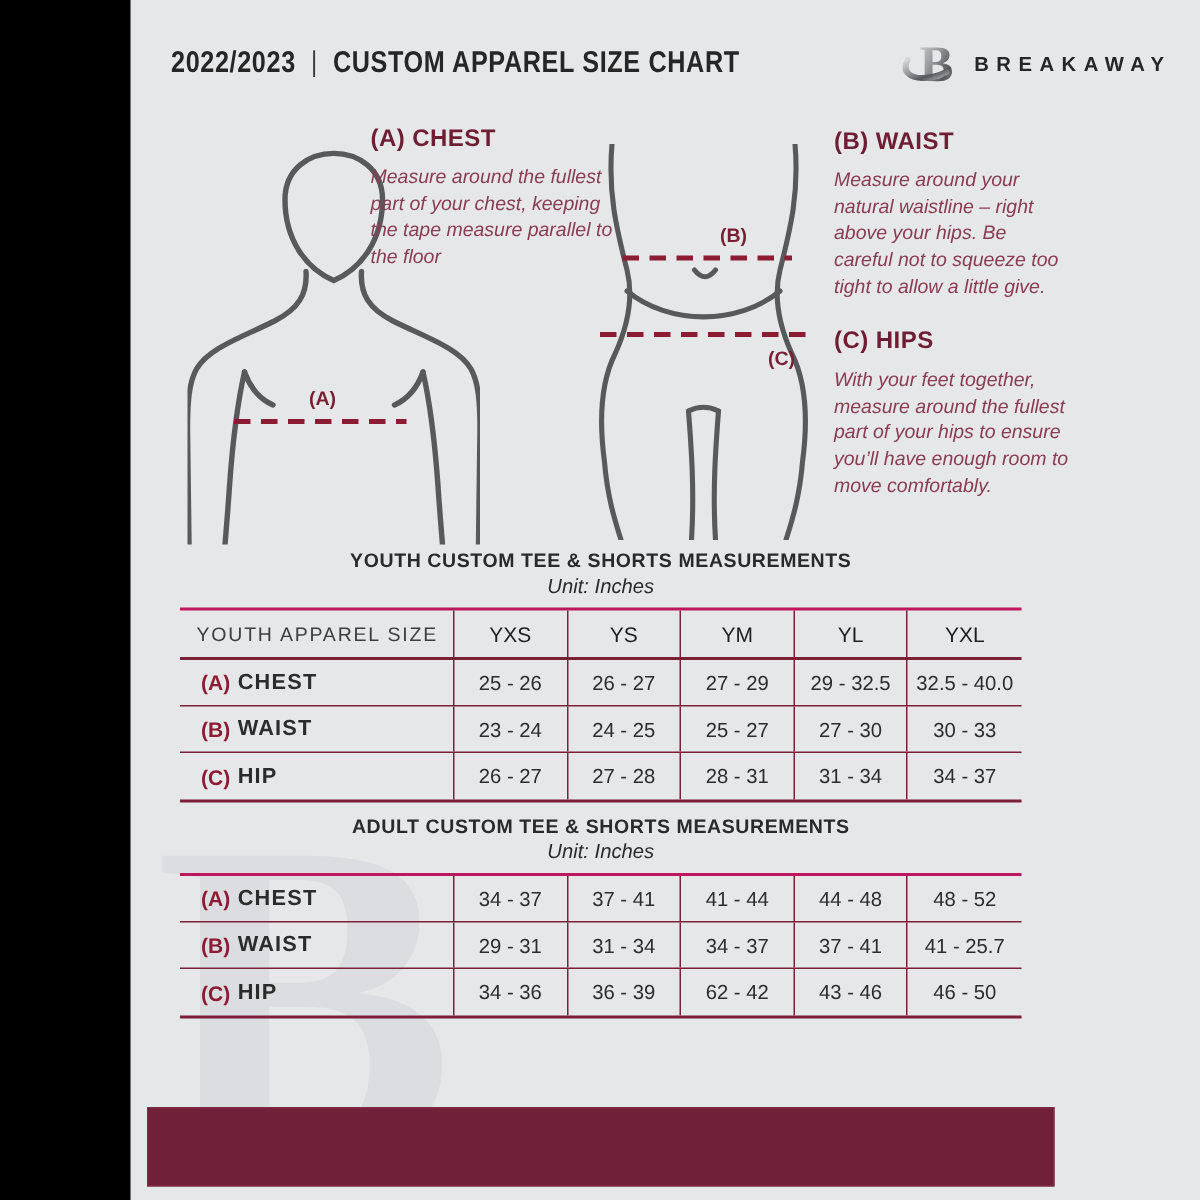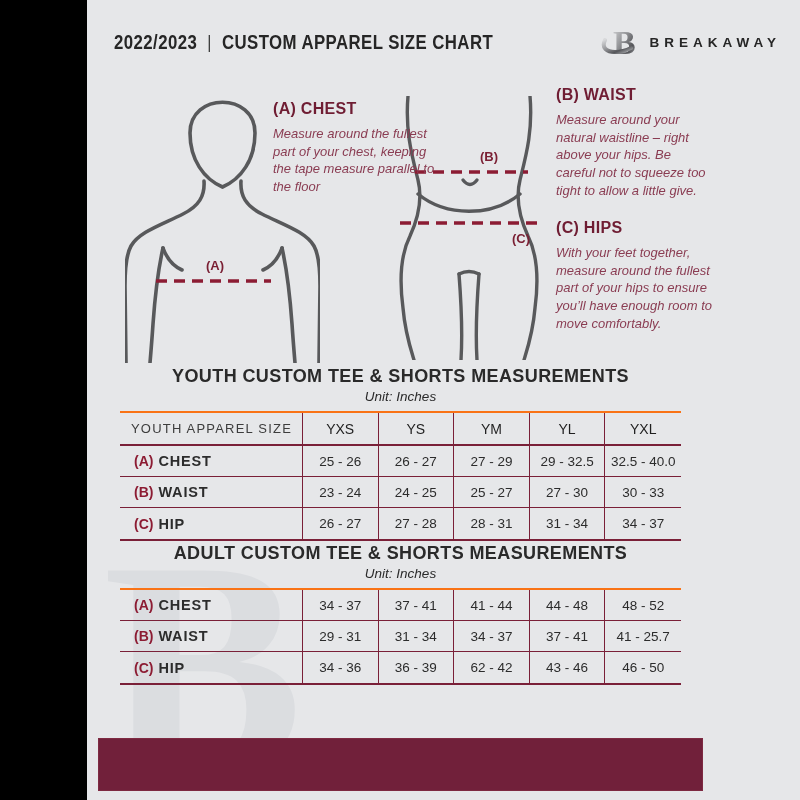--- a/index.html
+++ b/index.html
@@ -28,32 +28,32 @@
   .brand-name { font-weight:bold; font-size:13.5px; letter-spacing:5px; color:#262626; }
   
   .figure-svg { position:absolute; z-index:1; }
   #fig-upper { left:38px; top:78px; }
   #fig-lower { left:301px; top:96px; }
   .marker { font:bold 13px "Liberation Sans", sans-serif; fill:#7a1f33; }
   
   .instr { position:absolute; z-index:1; }
   .instr h3 { margin:0 0 7px 0; font-size:16px; font-weight:bold; color:#6f1d33; letter-spacing:.3px; }
   .instr p { margin:0; font-size:13px; font-style:italic; color:#8a3c52; line-height:1.36; }
-  #instr-chest { left:186px; top:84px;  width:162px;margin-top:16px; }
+  #instr-chest { left:160px; top:84px;  width:162px; }
   #instr-waist { left:469px; top:86px;  width:154px; }
   #instr-hips  { left:469px; top:219px; width:160px; }
   
   .section { position:absolute; left:33px; width:561px; z-index:1; text-align:center; }
   #youth-section { top:366px; }
   #adult-section { top:543px; }
-  .sec-title { font-size:18px; font-weight:bold; color:#2a2a2a; letter-spacing:.4px; }
+  .sec-title { font-size:13px; font-weight:bold; color:#2a2a2a; letter-spacing:.4px; }
   .sec-unit  { font-size:13.5px; font-style:italic; color:#2a2a2a; margin-top:2px; }
   .sizetable {
     margin-top:7px; text-align:initial;
-    border-top:2px solid #f97316; border-bottom:2px solid #7a2038;
+    border-top:2px solid #be185d; border-bottom:2px solid #7a2038;
   }
   .trow {
     display:grid; grid-template-columns:32.6% repeat(5,1fr);
     align-items:stretch; height:31px; border-bottom:1.5px solid #7a2038;
   }
   .trow:last-child { border-bottom:none; }
   .trow.head { height:33px; border-bottom:2px solid #7a2038; }
   .cell {
     border-right:1px solid #7a2038; display:flex; align-items:center;
     justify-content:center; font-size:13.5px; color:#2c2c2c;

